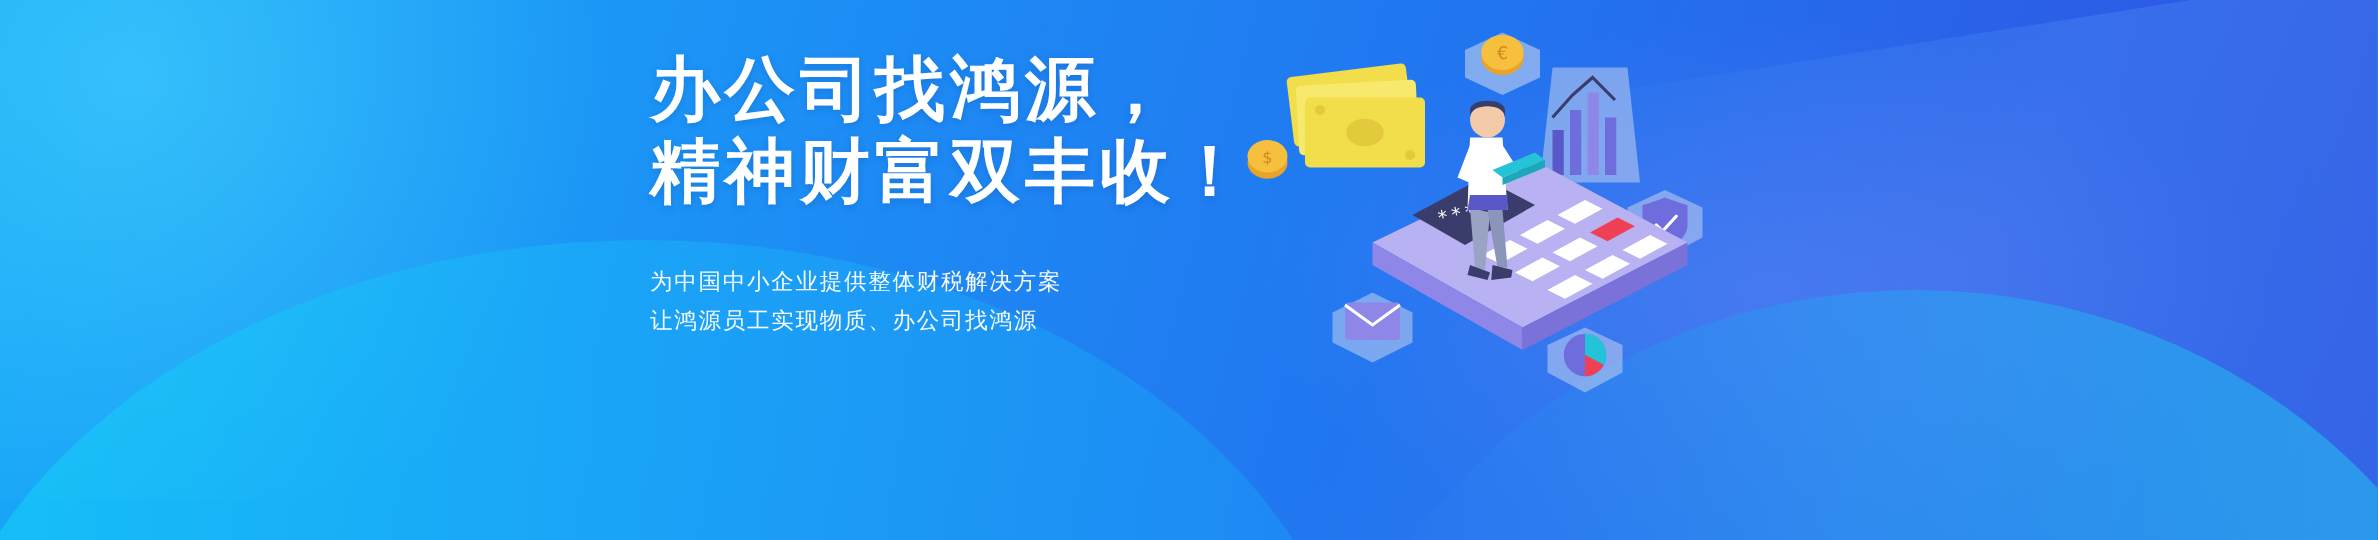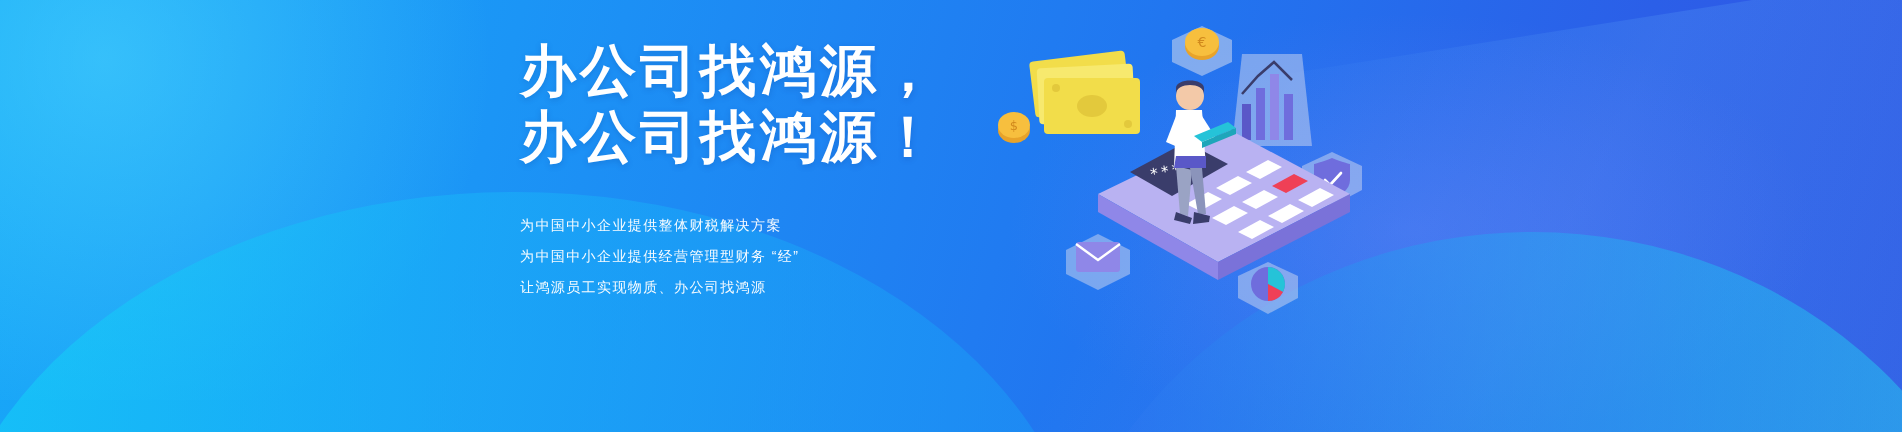--- a/index.html
+++ b/index.html
@@ -41,44 +41,43 @@
   
   .copy { position:absolute; left:520px; top:40px; width:520px; }
   .headline {
     color:#ffffff; font-size:56px; line-height:62px; font-weight:bold;
     letter-spacing:4px; text-shadow:0 2px 6px rgba(0,40,120,.18);
     white-space:nowrap;
   }
   .hl-2 { margin-top:4px; }
   .sub-list { margin-top:42px; }
   .sub {
-    color:#ffffff; font-size:14px; line-height:31px;
+    color:#ffffff; font-size:18px; line-height:31px;
     letter-spacing:1.4px; white-space:nowrap; opacity:.97;
   }
   
   .art { position:absolute; left:980px; top:18px; width:430px; height:300px; }
   .art svg { display:block; }
 </style>
 </head>
 <body>
 
 <div class="banner">
 
   <div class="glow-tl"></div>
   <div class="wave-diag"></div>
   <div class="glow-r"></div>
   <div class="wave-bottom"></div>
   <div class="wave-cyan"></div>
 
   <div class="copy">
     <div class="headline">办公司找鸿源，</div>
-    <div class="headline hl-2">办公司找鸿源！</div>
+    <div class="headline hl-2">精神财富双丰收！</div>
     <div class="sub-list">
       <div class="sub">为中国中小企业提供整体财税解决方案</div>
-      <div class="sub">为中国中小企业提供经营管理型财务 “经”</div>
       <div class="sub">让鸿源员工实现物质、办公司找鸿源</div>
     </div>
   </div>
 
   <div class="art">
     <svg width="430" height="300" viewBox="0 0 430 300" xmlns="http://www.w3.org/2000/svg">
 
       <g>
         <rect x="52" y="38" width="96" height="56" rx="4" fill="#f2dd4a" transform="rotate(-7 100 66)"></rect>
         <rect x="58" y="48" width="96" height="56" rx="4" fill="#f7e96e" transform="rotate(-3 106 76)"></rect>

